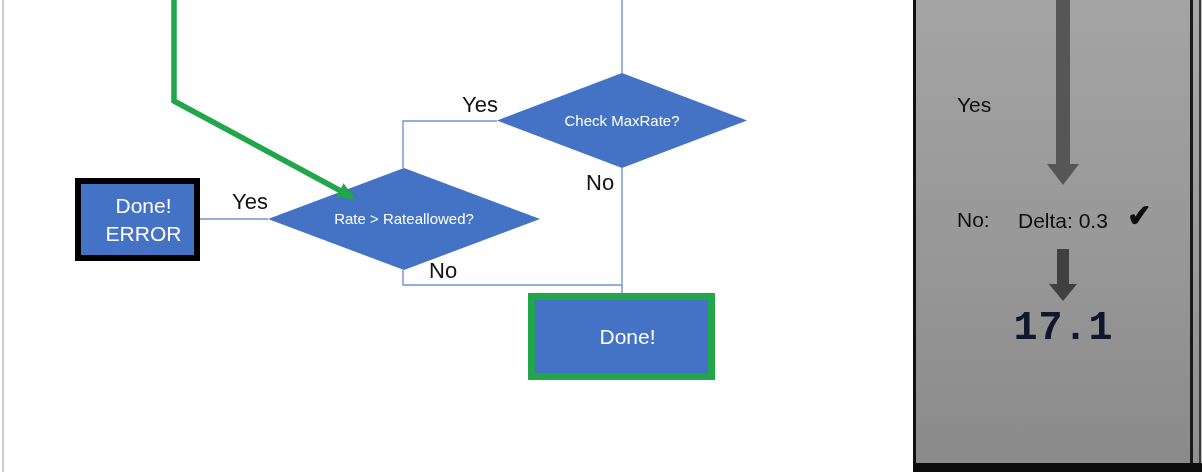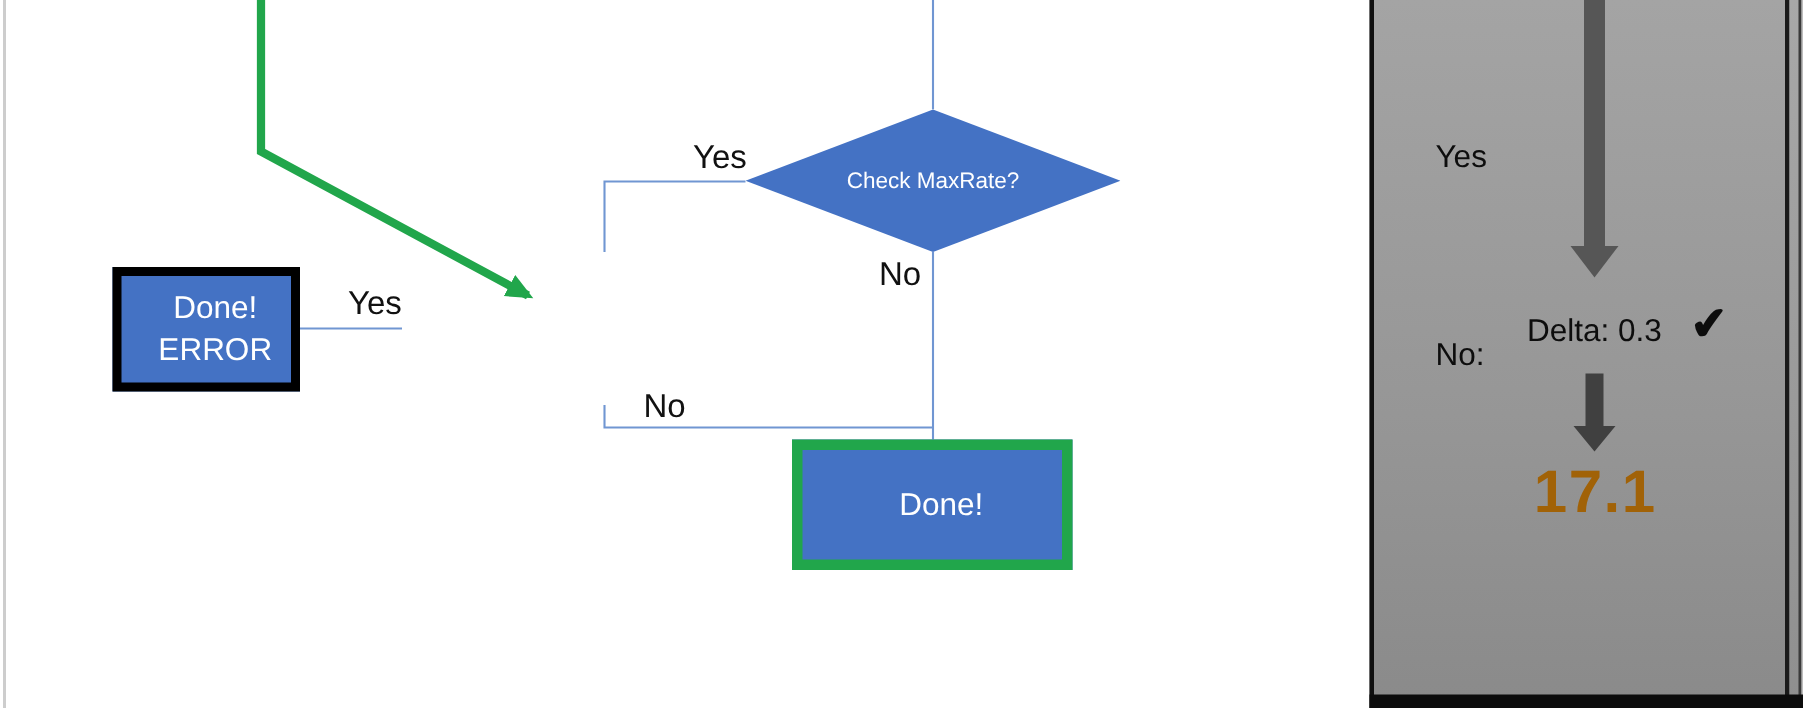--- a/index.html
+++ b/index.html
@@ -35,21 +35,21 @@
   .panel-strip{position:absolute;left:280px;top:0;width:6px;height:472px;
     background:linear-gradient(180deg,#a8a8a8,#8f8f8f);}
   .panel-strip-line{position:absolute;left:286px;top:0;width:2px;height:472px;background:#3a3a3a;}
   .panel-strip-edge{position:absolute;left:288px;top:0;width:1px;height:472px;background:#bdbdbd;}
   .panel-border-bottom{position:absolute;left:0;top:463px;width:289px;height:9px;background:#0c0c0c;}
   .arrow-shaft{position:absolute;background:#565656;}
   .arrow-head{position:absolute;width:0;height:0;}
   .panel-text{position:absolute;color:#0d0d0d;font-size:21px;white-space:nowrap;}
   .panel-check{position:absolute;color:#0d0d0d;font-size:30px;font-weight:bold;transform:rotate(-4deg);}
   .panel-value{position:absolute;left:12px;top:306px;width:277px;text-align:center;
-    color:#a16207;font-size:40px;font-weight:bold;letter-spacing:1px;}
+    color:#0f172a;font-size:40px;font-weight:bold;letter-spacing:1px;font-family:Liberation Mono, monospace;}
 </style>
 </head>
 <body>
 
 <div id="app">
 
   <div class="slide-edge"></div>
 
   <svg class="svg-layer" width="913" height="472" style="z-index:1">
     <g stroke="#7096d2" stroke-width="1.4" fill="none">
@@ -59,20 +59,24 @@
       <path d="M200,219 H268"></path>
       <path d="M403,270 V285 H622"></path>
     </g>
   </svg>
 
   <div class="diamond" style="left:497px;top:73px;width:250px;height:95px;">
     <div>Check Max</div>
     <div>Rate?</div>
   </div>
 
+  <div class="diamond" style="left:268px;top:168px;width:272px;height:102px;">
+    <div>Rate &gt; Rate</div>
+    <div>allowed?</div>
+  </div>
 
   <div class="flowbox box-error" style="left:75px;top:178px;width:125px;height:83px;">
     <div>Done!</div>
     <div>ERROR</div>
   </div>
 
   <div class="flowbox box-done" style="left:528px;top:293px;width:187px;height:87px;">
     <div>Done!</div>
   </div>
 
@@ -91,21 +95,21 @@
   </svg>
 
   <div class="panel">
     <div class="panel-bg"></div>
 
     <div class="arrow-shaft" style="left:143px;top:0;width:14px;height:164px;"></div>
     <div class="arrow-head" style="left:134px;top:164px;border-left:16px solid transparent;border-right:16px solid transparent;border-top:21px solid #565656;"></div>
 
     <div class="panel-text" style="left:44px;top:93px;">Yes</div>
 
-    <div class="panel-text" style="left:44px;top:225px;">No:</div>
+    <div class="panel-text" style="left:44px;top:208px;">No:</div>
     <div class="panel-text" style="left:105px;top:209px;">Delta: 0.3</div>
     <div class="panel-check" style="left:214px;top:198px;">✔</div>
 
     <div class="arrow-shaft" style="left:144px;top:249px;width:12px;height:35px;background:#404040;"></div>
     <div class="arrow-head" style="left:136px;top:284px;border-left:14px solid transparent;border-right:14px solid transparent;border-top:17px solid #404040;"></div>
 
     <div class="panel-value">17.1</div>
 
     <div class="panel-border-left"></div>
     <div class="panel-border-right"></div>

